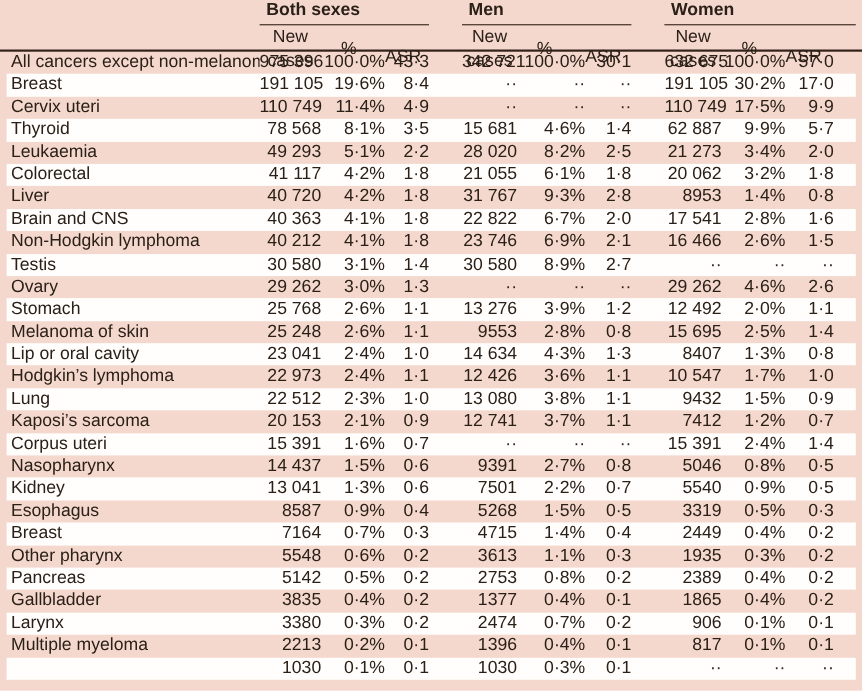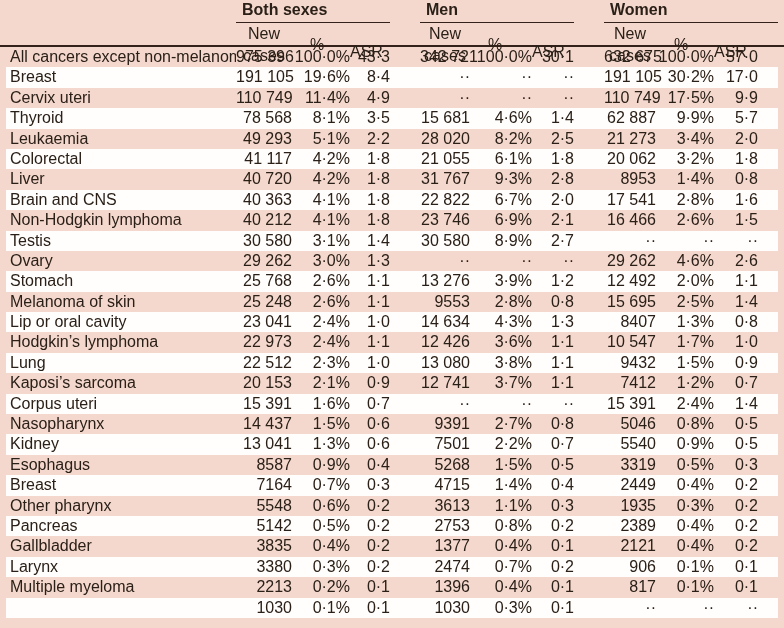--- a/index.html
+++ b/index.html
@@ -366,21 +366,21 @@
         <div class="num c12">0·2</div>
       </div>
       <div class="row grid stripe-pink">
         <div class="row-label">Gallbladder</div>
         <div class="num c2">3835</div>
         <div class="num c3">0·4%</div>
         <div class="num c4">0·2</div>
         <div class="num c6">1377</div>
         <div class="num c7">0·4%</div>
         <div class="num c8">0·1</div>
-        <div class="num c10">2121</div>
+        <div class="num c10">1865</div>
         <div class="num c11">0·4%</div>
         <div class="num c12">0·2</div>
       </div>
       <div class="row grid stripe-white">
         <div class="row-label">Larynx</div>
         <div class="num c2">3380</div>
         <div class="num c3">0·3%</div>
         <div class="num c4">0·2</div>
         <div class="num c6">2474</div>
         <div class="num c7">0·7%</div>

